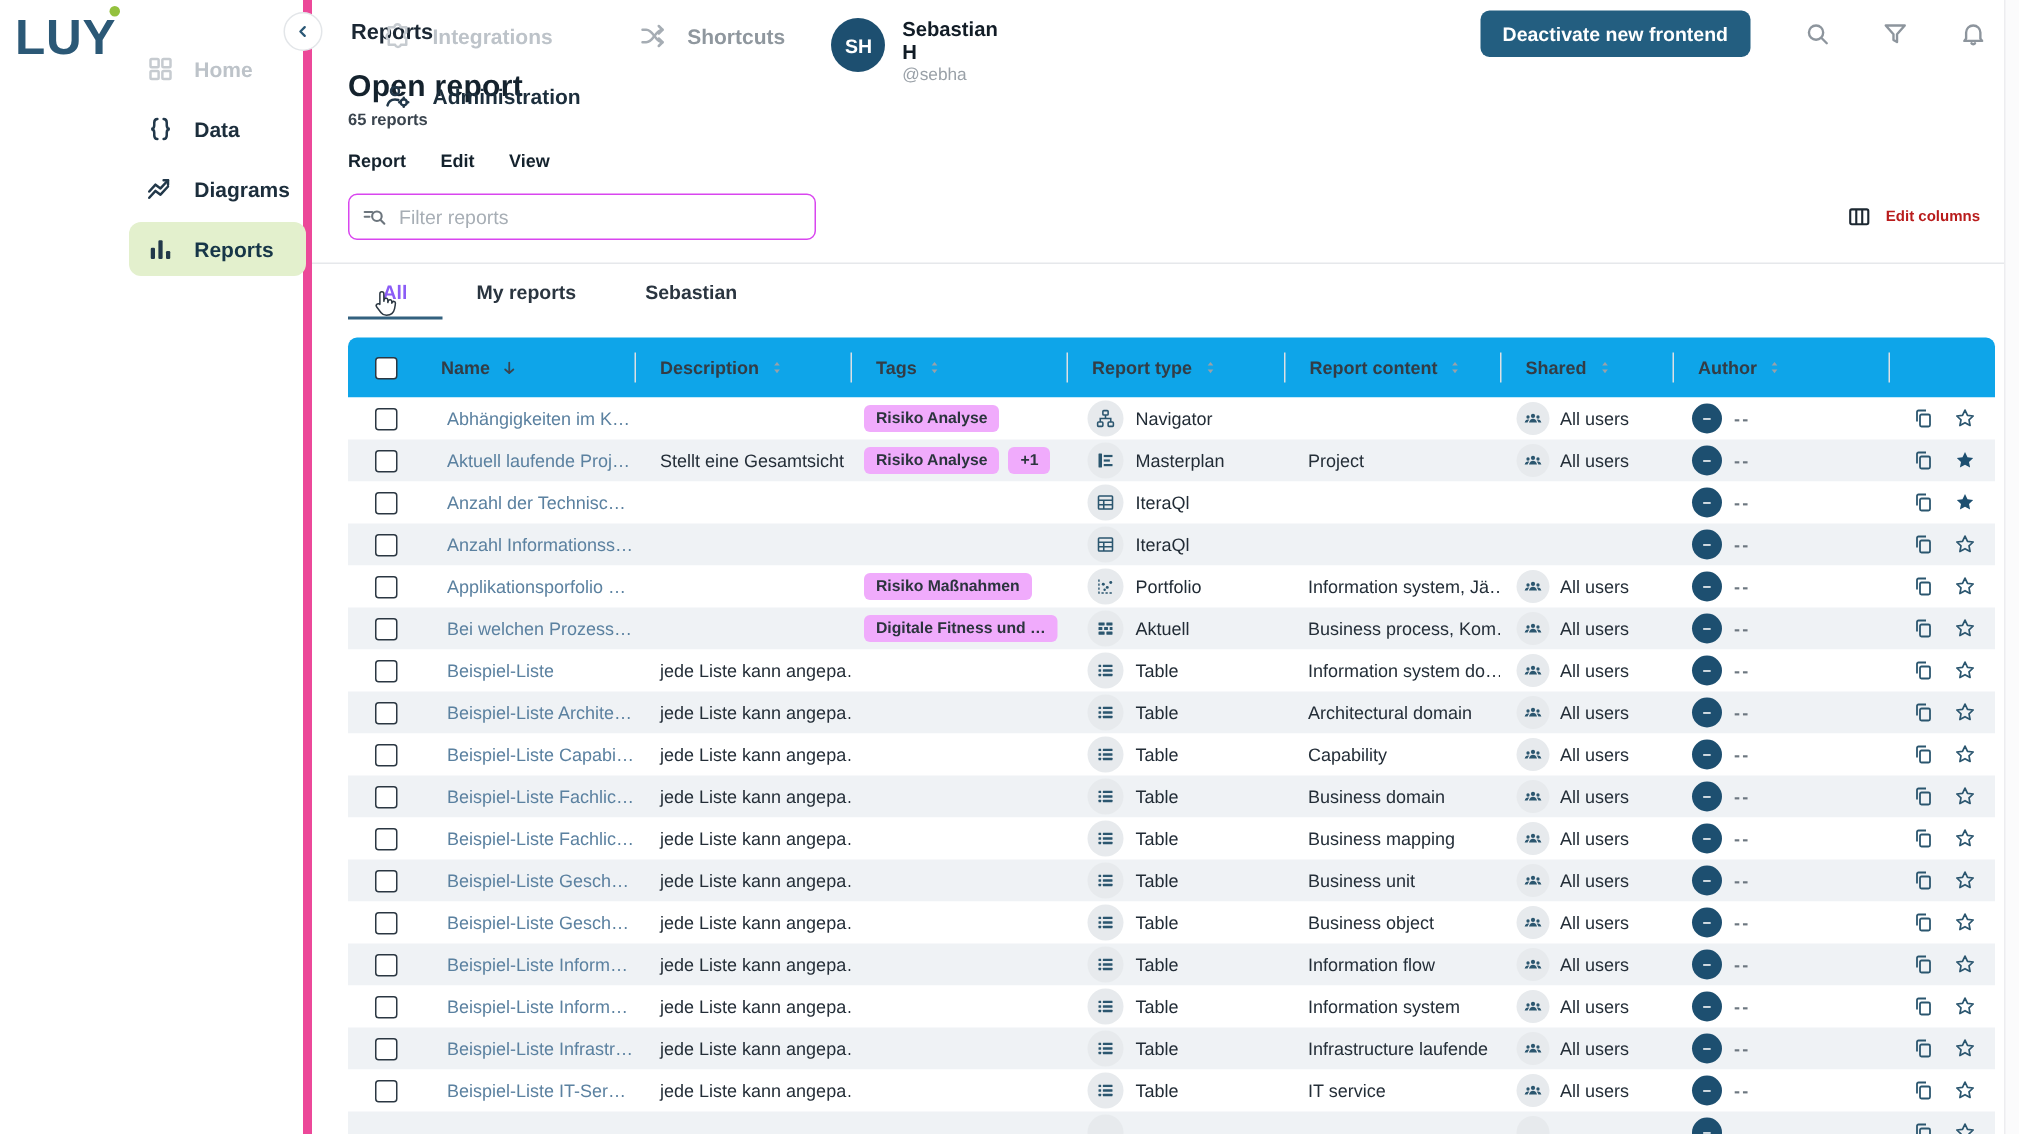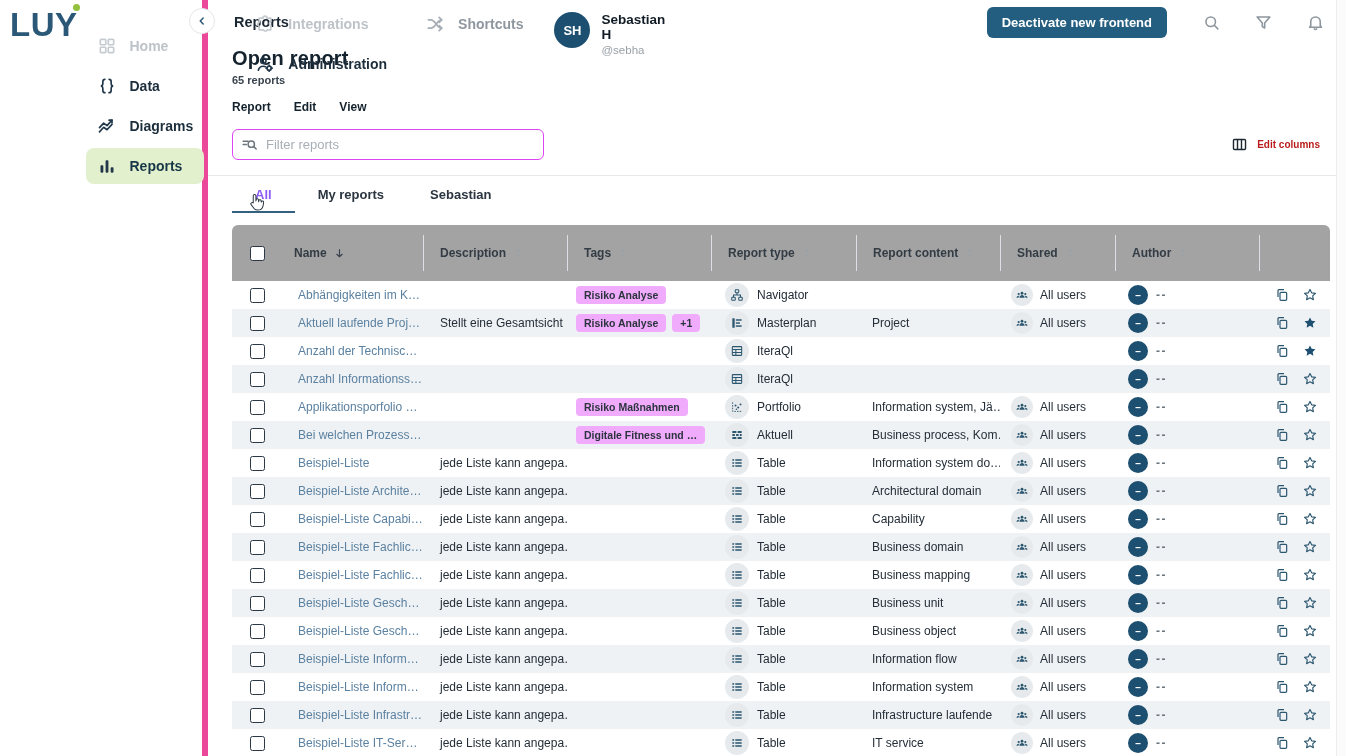--- a/index.html
+++ b/index.html
@@ -70,21 +70,21 @@
 
   .tabs{display:flex;position:relative}
   .tab{padding:11px 23px 9px;font-size:13px;font-weight:600;color:#2a3540;
        border-bottom:2px solid transparent;cursor:pointer}
   .tab.active{color:#8b5cf6;border-bottom-color:#33617f}
   .hand-cursor{position:absolute;left:13px;top:15px;width:22px;height:22px;z-index:5;pointer-events:none}
 
   
   .table{margin-top:12px;width:1098px;font-size:12px}
   .gridcols{display:grid;grid-template-columns:45px 146px 144px 144px 145px 144px 115px 144px 71px}
-  .thead{background:#a3a3a3;border-radius:6px 6px 0 0;height:56px}
+  .thead{background:#0ea5e9;border-radius:6px 6px 0 0;height:40px}
   .th{display:flex;align-items:center;gap:6px;font-weight:600;color:#333c45;padding-left:17px;
       font-size:12px;position:relative;cursor:pointer}
   .th:nth-child(n+3)::before{content:"";position:absolute;left:0;top:10px;bottom:10px;width:1px;background:#dce0e4}
   .th-check{padding-left:18px}
   .sort-glyph{width:13px;height:13px;display:inline-flex;color:#3a444e}
   .sort-glyph.dim{color:#9aa1a8;width:12px;height:12px}
   .checkbox{width:13px;height:13px;border:1.6px solid #2b3742;border-radius:2.5px;background:#fff;
             display:inline-block;cursor:pointer}
   .trow{height:28px;align-items:center;background:#fff}
   .trow.alt{background:#eff2f5}

